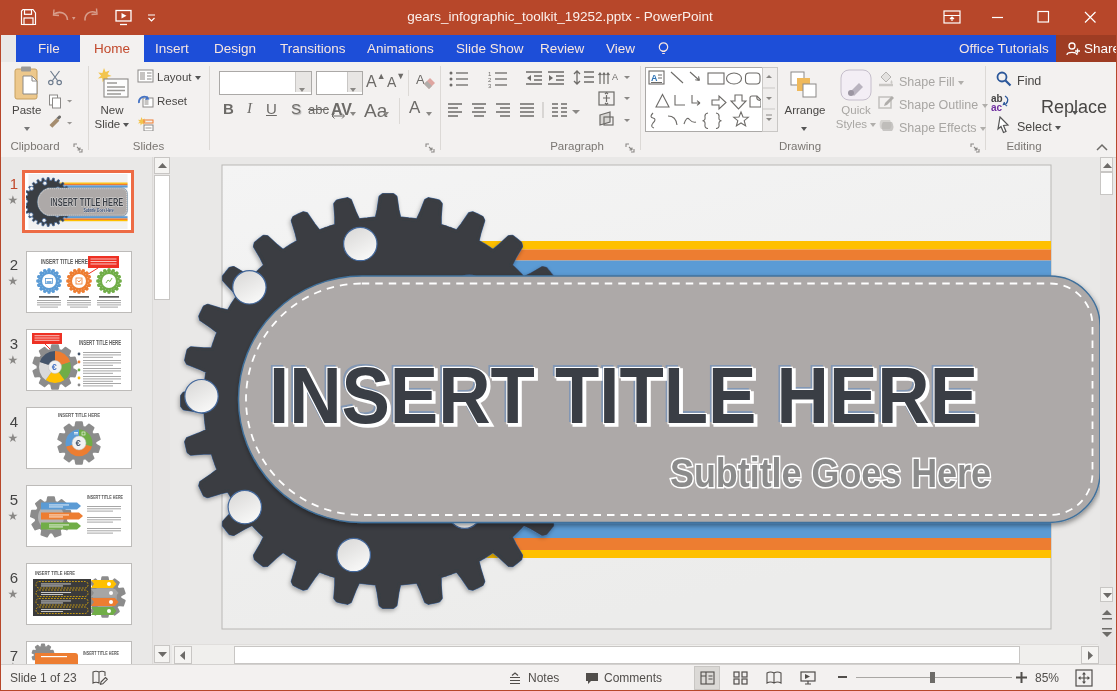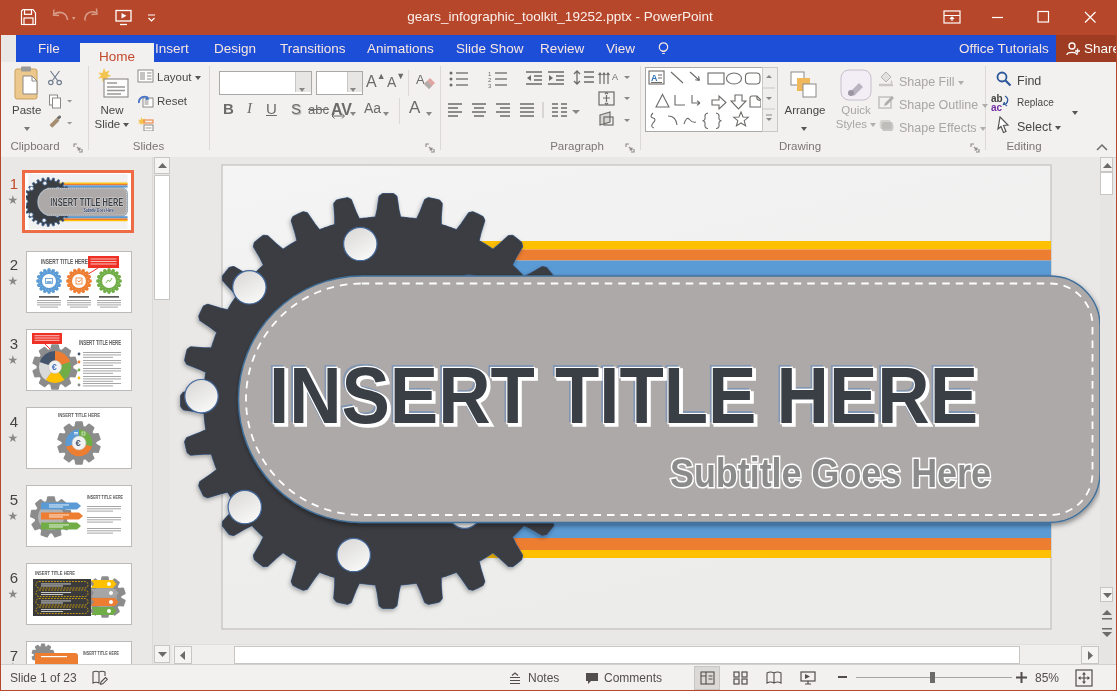--- a/index.html
+++ b/index.html
@@ -70,21 +70,21 @@
         <path d="M9 15.5 h16 M17 21 v-4 M15 19 l2-2 2 2"></path>
         <path d="M57 17.5 h11"></path>
         <rect x="103" y="11.5" width="10.5" height="10.5"></rect>
         <path d="M150 12 l10.5 10.5 M160.5 12 L150 22.5"></path>
       </g>
     </svg>
   </div>
 
   <div class="tabs">
     <div class="tab" style="left:22px;">File</div>
-    <div class="tab active" style="left:64px;width:74px;margin-top:8px;">Home</div>
+    <div class="tab active" style="left:64px;width:64px;">Home</div>
     <div class="tab" style="left:139px;">Insert</div>
     <div class="tab" style="left:198px;">Design</div>
     <div class="tab" style="left:264px;">Transitions</div>
     <div class="tab" style="left:351px;">Animations</div>
     <div class="tab" style="left:440px;">Slide Show</div>
     <div class="tab" style="left:524px;">Review</div>
     <div class="tab" style="left:590px;">View</div>
     <svg class="abs" style="left:640px;top:6px" width="15" height="16" viewBox="0 0 15 16">
       <g stroke="#F7E6E0" fill="none" stroke-width="1.2">
         <circle cx="7.5" cy="6" r="4.2"></circle>
@@ -197,21 +197,21 @@
     <div class="abs" style="left:247px;top:38px;font-size:15px;font-style:italic;color:#6D6B68;font-family:'Liberation Serif',serif;">I</div>
     <div class="abs" style="left:266px;top:38px;font-size:15px;color:#6D6B68;text-decoration:underline;">U</div>
     <div class="abs" style="left:291px;top:38px;font-size:15px;color:#6D6B68;text-shadow:1px 1px 1px #aaa;">S</div>
     <div class="abs" style="left:308px;top:40px;font-size:13px;color:#6D6B68;text-decoration:line-through;">abc</div>
     <div class="abs" style="left:331px;top:39px;font-size:16px;color:#6D6B68;font-weight:bold;">AV</div>
     <svg class="abs" style="left:332px;top:51px" width="15" height="7" viewBox="0 0 15 7">
         <path d="M0 3 h12 M10 0.5 l2.5 2.5 -2.5 2.5" stroke="#6D6B68" fill="none"></path>
         <path d="M2.5 0.5 L0 3 l2.5 2.5" stroke="#6D6B68" fill="none"></path>
       </svg>
     <div class="abs" style="left:350px;top:42px;"><span class="caret" style="border-top-color:#8a8885"></span></div>
-    <div class="abs" style="left:364px;top:38px;font-size:14px;color:#6D6B68;">Aa</div>
+    <div class="abs" style="left:364px;top:38px;font-size:19px;color:#6D6B68;">Aa</div>
     <div class="abs" style="left:383px;top:42px;"><span class="caret" style="border-top-color:#8a8885"></span></div>
     <div class="gdiv" style="left:399px;top:36px;height:26px;"></div>
     <div class="abs" style="left:409px;top:36px;font-size:17px;color:#6D6B68;">A</div>
     <div class="abs" style="left:426px;top:42px;"><span class="caret" style="border-top-color:#8a8885"></span></div>
     <svg class="abs launcher" style="left:425px;top:81px" viewBox="0 0 10 10">
         <g stroke="#8a8885" fill="none" stroke-width="1.1">
           <path d="M1 4 V1 h3 M4 4 l3 3 M7 7 v-2.5 M7 7 h-2.5 M9 6 v3 h-3"></path>
         </g>
       </svg>
 
@@ -365,21 +365,21 @@
       <circle cx="7" cy="7" r="4.5" fill="none" stroke="#2B579A" stroke-width="1.8"></circle>
       <path d="M10.5 10.5 l5 5" stroke="#2B579A" stroke-width="2.2"></path>
     </svg>
     <div class="ribtext" style="left:1017px;top:12px;font-size:12.5px;">Find</div>
     <svg class="abs" style="left:991px;top:31px" width="22" height="18" viewBox="0 0 22 18">
       <text x="0" y="9" font-size="10" fill="#444" font-weight="bold">ab</text>
       <text x="0" y="17.5" font-size="10" fill="#7030A0" font-weight="bold">ac</text>
       <path d="M14 3 q5 3 1 8 M15 11 l-2.5 0.5 1-2.5" fill="none" stroke="#2B579A" stroke-width="1.3"></path>
       <path d="M13.5 11.5 l3 1 -1 1 z" fill="#2B579A"></path>
     </svg>
-    <div class="ribtext" style="left:1017px;top:35px;font-size:10px;">Replace</div>
+    <div class="ribtext" style="left:1041px;top:35px;font-size:18px;">Replace</div>
     <div class="abs" style="left:1072px;top:41px;"><span class="caret" style="border-top-color:#555"></span></div>
     <svg class="abs" style="left:996px;top:54px" width="16" height="18" viewBox="0 0 16 18">
       <path d="M4 1 L12 9 L7.5 9.5 L10 15.5 L7.5 16.5 L5 10.5 L2 13 Z" fill="#fff" stroke="#555" stroke-width="1.2"></path>
     </svg>
     <div class="ribtext" style="left:1017px;top:58px;font-size:12.5px;">Select <span class="caret" style="border-top-color:#555"></span></div>
     <div class="glabel" style="left:985px;width:62px;padding-left:8px;">Editing</div>
     <svg class="abs" style="left:1095px;top:80px" width="14" height="12" viewBox="0 0 14 12">
       <path d="M2 8 l5-5 5 5" fill="none" stroke="#6D6B68" stroke-width="1.5"></path>
     </svg>
   </div>

